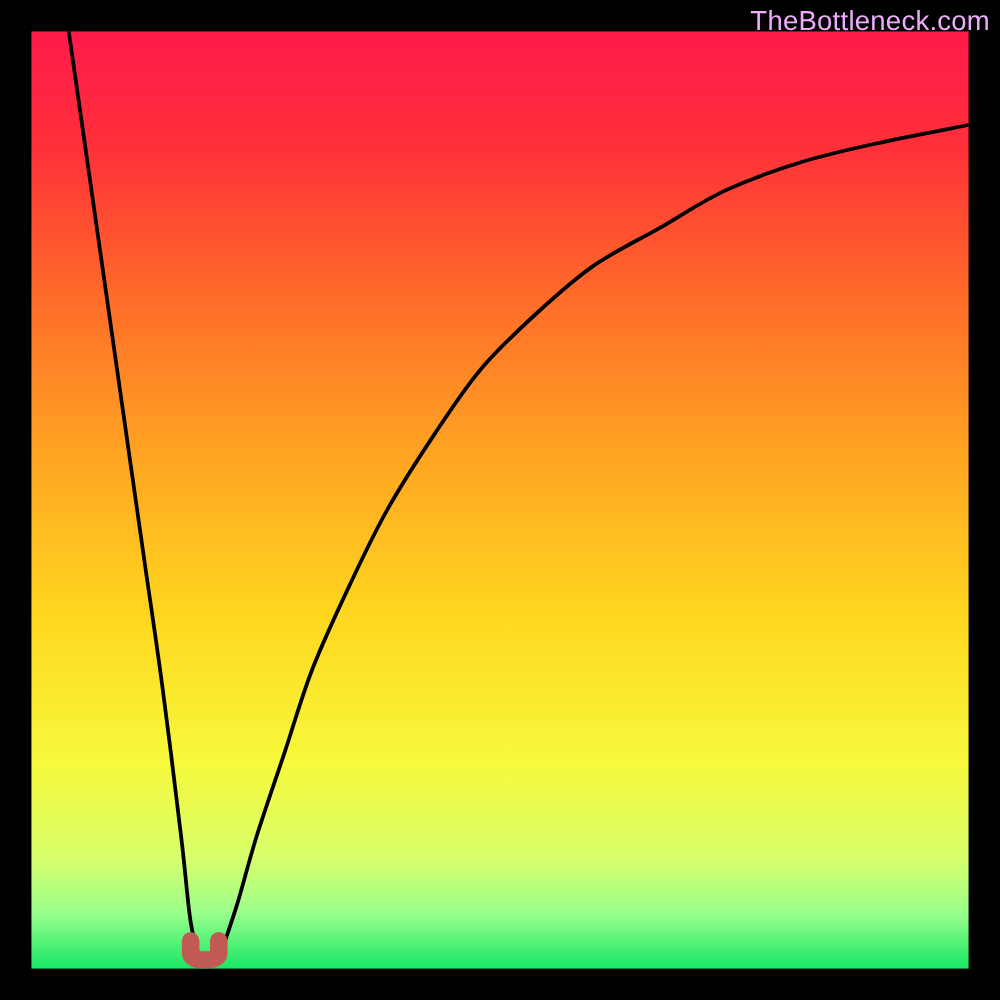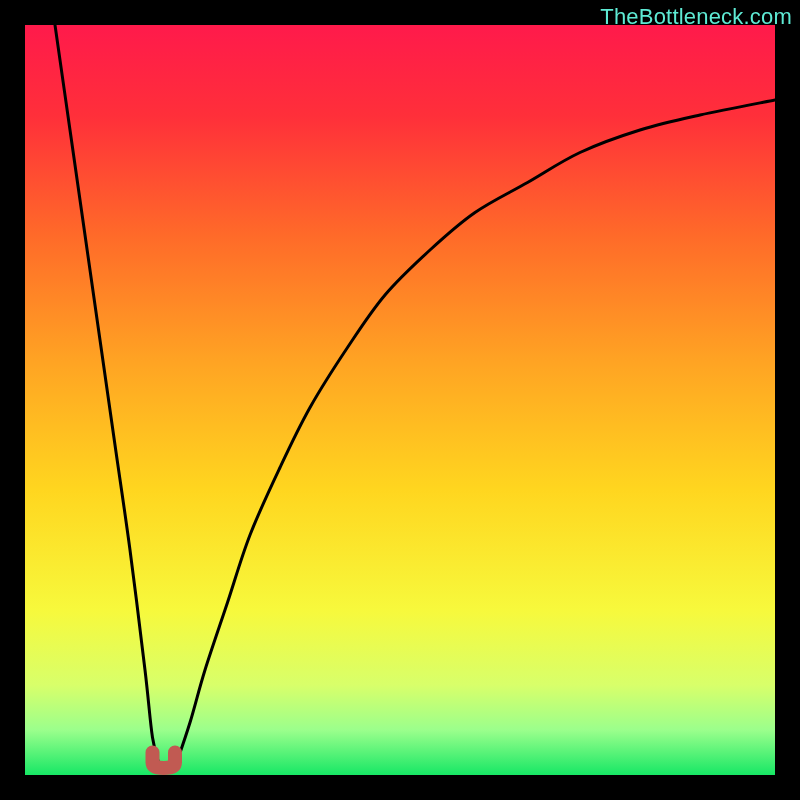--- a/index.html
+++ b/index.html
@@ -23,21 +23,21 @@
     position: absolute;
     left: 0;
     top: 0;
     width: 750px;
     height: 750px;
   }
   .watermark {
     position: absolute;
     top: 4px;
     right: 8px;
-    color: #5eead4;
+    color: #f0abfc;
     font-size: 22px;
     font-weight: 500;
     letter-spacing: 0.2px;
   }
 </style>
 </head>
 <body>
 
 <div class="frame">
   <svg class="plot" viewBox="0 0 750 750" preserveAspectRatio="none">

